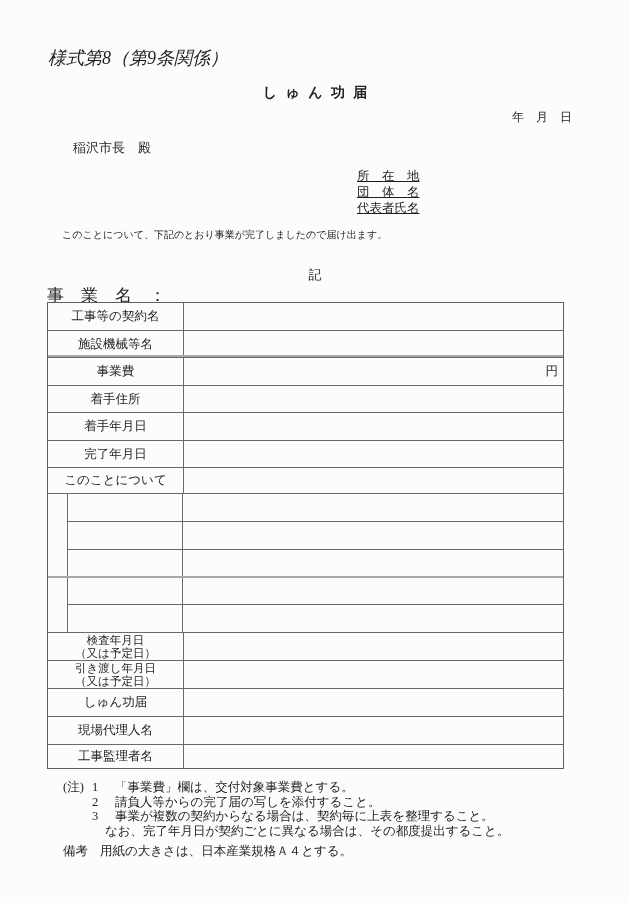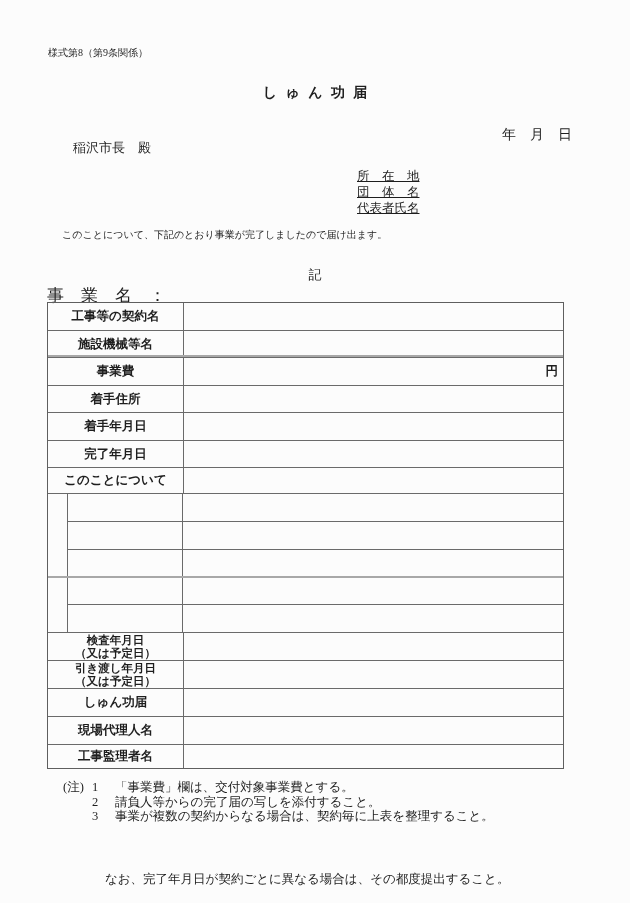--- a/index.html
+++ b/index.html
@@ -4,38 +4,38 @@
 <style>
   html,body { margin:0; padding:0; background:#ffffff; }
   .page {
     position:relative; width:630px; height:903px;
     background:#fcfcfc; overflow:hidden;
     font-family:"Liberation Serif","DejaVu Serif",serif;
     color:#1e1e1e;
   }
   .abs { position:absolute; white-space:nowrap; }
 
-  .form-number   { left:48px;  top:46px;  font-size:10px; }
+  .form-number   { left:48px;  top:46px;  font-size:18px;font-style:italic; }
   .doc-title     { left:0; right:0; top:84px; text-align:center;
                    font-size:14px; letter-spacing:0.6em; padding-left:0.6em;font-weight:bold; }
-  .date-line     { right:58px; top:126px; font-size:14px; }
+  .date-line     { right:58px; top:109px; font-size:12px; }
   .addressee     { left:73px;  top:139px; font-size:13px; }
   .sender-block  { left:357px; top:168px; font-size:12.5px; line-height:16px;text-decoration:underline; }
   .body-text     { left:62px;  top:228px; font-size:10px; }
   .ki-marker     { left:0; right:0; top:266px; text-align:center; font-size:13px; }
   .project-name  { left:47px;  top:284px; font-size:17px; }
 
   .tbl {
     position:absolute; left:47px; top:302px;
     width:517px; height:467px;
     border:1px solid #5f5f5f; box-sizing:border-box;
     font-size:12.5px;
   }
   .tbl * { box-sizing:border-box; }
-  .tr  { display:flex; border-bottom:1px solid #6a6a6a;font-weight:bold; }
+  .tr  { display:flex; border-bottom:1px solid #6a6a6a; }
   .tr.last { border-bottom:none; }
   .th  { width:136px; border-right:1px solid #6a6a6a;
          display:flex; align-items:center; justify-content:center; text-align:center; }
   .td  { flex:1; display:flex; align-items:center; }
   .td.money { justify-content:flex-end; padding-right:5px; }
   .th.twoline { flex-direction:column; justify-content:center;
                 font-size:11.5px; line-height:13px; }
 
   .sub-block { display:flex; height:139px; border-bottom:1px solid #6a6a6a; }
   .sub-spacer { width:20px; border-right:1px solid #6a6a6a; }
@@ -44,21 +44,21 @@
   .sub-tr.last { border-bottom:none; }
   .sub-th { width:115px; border-right:1px solid #6a6a6a; }
   .sub-td { flex:1; }
 
   .joint-line { position:absolute; left:0; right:0; height:2px; background:#a8a8a8; }
 
   .notes { position:absolute; left:63px; top:780px; font-size:12.5px; line-height:14.5px; }
   .note-line { display:flex; }
   .note-prefix { width:29px; }
   .note-num { width:23px; }
-  .note-cont { margin-left:42px;margin-top:48px; }
+  .note-cont { margin-left:42px; }
   .remark-line { display:flex; margin-top:6px; }
   .remark-label { width:37px; }
 </style>
 </head>
 <body>
 
 <div class="page">
 
   <div class="abs form-number">様式第8（第9条関係）</div>
   <div class="abs doc-title">しゅん功届</div>
@@ -174,15 +174,19 @@
       <span class="note-text">請負人等からの完了届の写しを添付すること。</span>
     </div>
     <div class="note-line">
       <span class="note-prefix"></span>
       <span class="note-num">3</span>
       <span class="note-text">事業が複数の契約からなる場合は、契約毎に上表を整理すること。</span>
     </div>
     <div class="note-line">
       <span class="note-cont">なお、完了年月日が契約ごとに異なる場合は、その都度提出すること。</span>
     </div>
+    <div class="remark-line">
+      <span class="remark-label">備考</span>
+      <span>用紙の大きさは、日本産業規格Ａ４とする。</span>
+    </div>
   </div>
 
 </div>
 
 </body></html>

